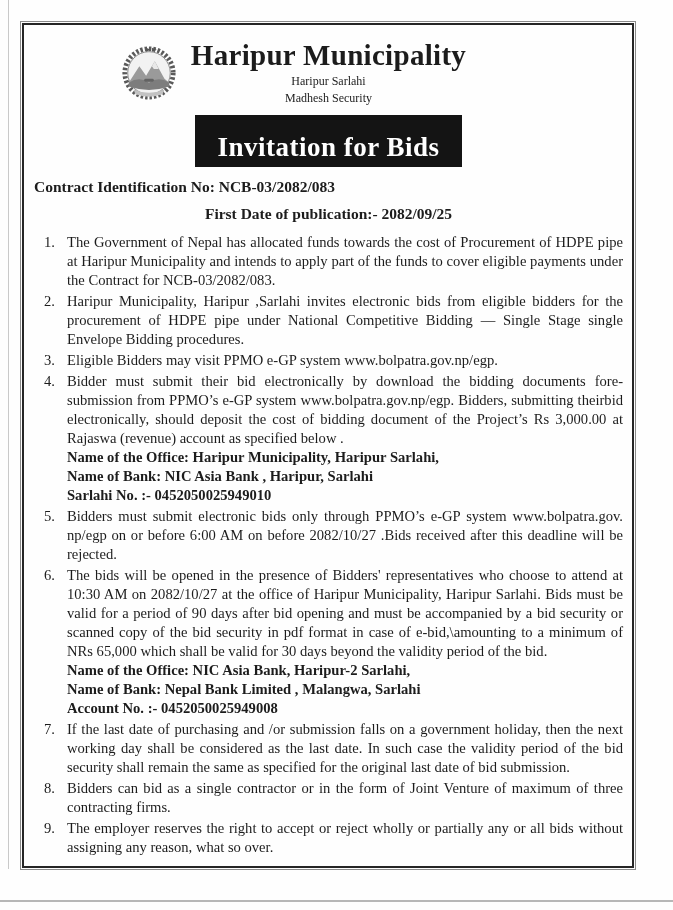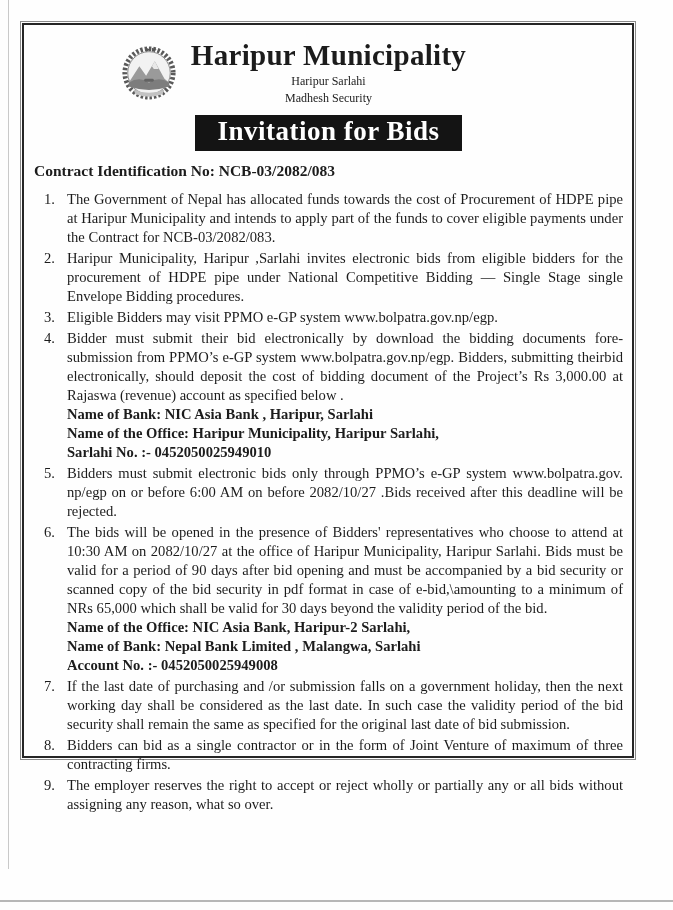--- a/index.html
+++ b/index.html
@@ -20,21 +20,21 @@
   }
   .scan-hline {
     position: absolute;
     left: 0; top: 900px;
     width: 673px; height: 2px;
     background: #b7b7b7;
   }
   .doc-box {
     position: absolute;
     left: 22px; top: 23px;
-    width: 612px; height: 735px;
+    width: 612px; height: 845px;
     box-sizing: border-box;
     border: 2px solid #262626;
     outline: 1px solid #8a8a8a;
     outline-offset: 1px;
     padding: 10px 9px 0 10px;
     background: #fefefe;
   }
   .header { position: relative; text-align: center; }
   .emblem {
     position: absolute;
@@ -52,21 +52,21 @@
     font-weight: normal;
     margin: 2px 0;
   }
   .banner-row { text-align: center; margin-top: 9px; }
   .banner {
     display: inline-block;
     background: #141414;
     color: #ffffff;
     font-size: 27px;
     font-weight: bold;
-    padding: 1px 22px 4px 22px;
+    padding: 17px 22px 4px 22px;
     letter-spacing: 0.5px;
   }
   .contract-line {
     text-align: left;
     font-size: 15.5px;
     font-weight: bold;
     margin-top: 11px;
   }
   .publication-line {
     text-align: center;
@@ -123,40 +123,41 @@
       <div class="muni-name">Haripur Municipality</div>
       <div class="muni-sub">Haripur Sarlahi</div>
       <div class="muni-sub">Madhesh Security</div>
     </div>
 
     <div class="banner-row">
       <span class="banner">Invitation for Bids</span>
     </div>
 
     <div class="contract-line">Contract Identification No: NCB-03/2082/083</div>
+    <div class="publication-line">First Date of publication:- 2082/09/25</div>
 
     <ol class="bid-list">
       <li>
         <span class="item-num">1.</span>
         <span>The Government of Nepal has allocated funds towards the cost of Procurement of HDPE pipe at Haripur Municipality and intends to apply part of the funds to cover eligible payments under the Contract for NCB-03/2082/083.</span>
       </li>
       <li>
         <span class="item-num">2.</span>
         <span>Haripur Municipality, Haripur ,Sarlahi invites electronic bids from eligible bidders for the procurement of HDPE pipe under National Competitive Bidding — Single Stage single Envelope Bidding procedures.</span>
       </li>
       <li>
         <span class="item-num">3.</span>
         <span>Eligible Bidders may visit PPMO e-GP system www.bolpatra.gov.np/egp.</span>
       </li>
       <li>
         <span class="item-num">4.</span>
         <span>Bidder must submit their bid electronically by download the bidding documents fore-submission from PPMO’s e-GP system www.bolpatra.gov.np/egp. Bidders, submitting theirbid electronically, should deposit the cost of bidding document of the Project’s Rs 3,000.00 at Rajaswa (revenue) account as specified below .</span>
         <div class="bank-block">
+          <div>Name of the Office: Haripur Municipality, Haripur Sarlahi,</div>
           <div>Name of Bank: NIC Asia Bank , Haripur, Sarlahi</div>
-          <div>Name of the Office: Haripur Municipality, Haripur Sarlahi,</div>
           <div>Sarlahi No. :- 0452050025949010</div>
         </div>
       </li>
       <li>
         <span class="item-num">5.</span>
         <span>Bidders must submit electronic bids only through PPMO’s e-GP system www.bolpatra.gov. np/egp on or before 6:00 AM on before 2082/10/27 .Bids received after this deadline will be rejected.</span>
       </li>
       <li>
         <span class="item-num">6.</span>
         <span>The bids will be opened in the presence of Bidders' representatives who choose to attend at 10:30 AM on 2082/10/27 at the office of Haripur Municipality, Haripur Sarlahi. Bids must be valid for a period of 90 days after bid opening and must be accompanied by a bid security or scanned copy of the bid security in pdf format in case of e-bid,\amounting to a minimum of NRs 65,000 which shall be valid for 30 days beyond the validity period of the bid.</span>

